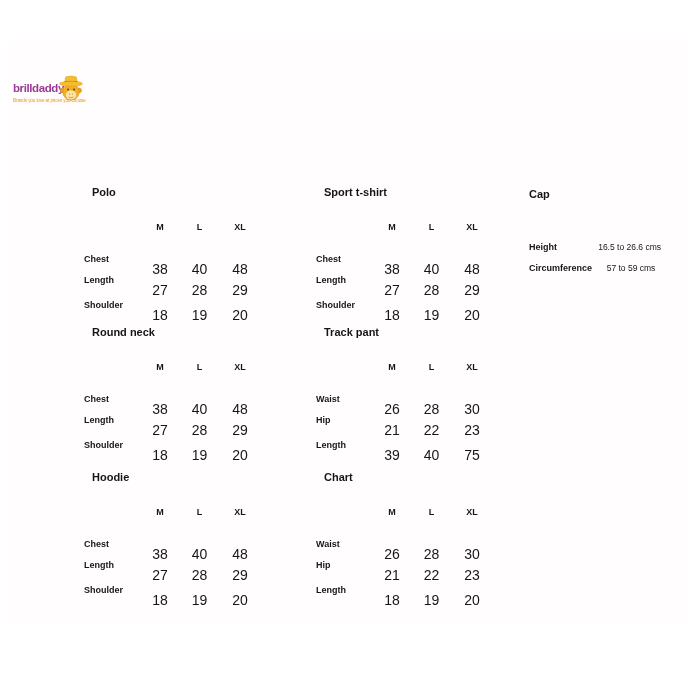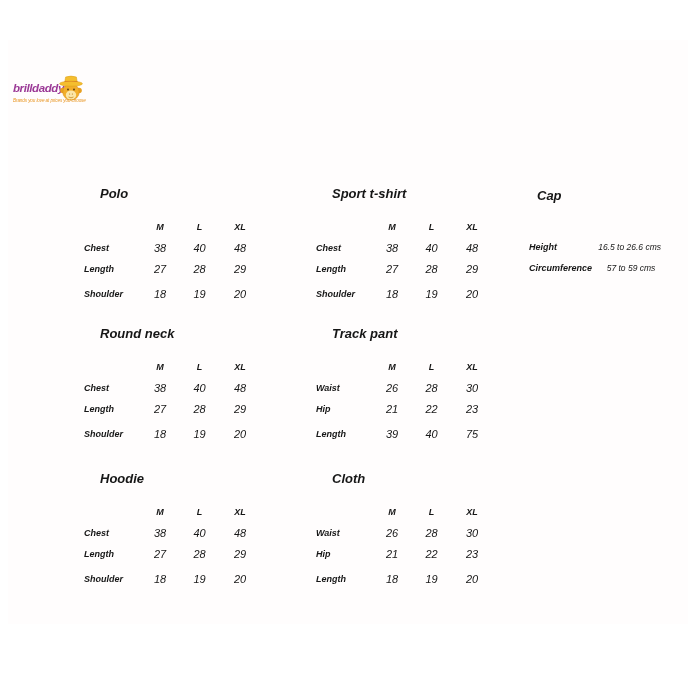--- a/index.html
+++ b/index.html
@@ -1,44 +1,44 @@
 <!DOCTYPE html>
 <html><head>
 <meta charset="utf-8">
 <style>
   html,body{margin:0;padding:0;background:#ffffff;}
   .stage{
     position:relative;width:694px;height:694px;background:#ffffff;overflow:hidden;
-    font-family:"Liberation Sans","DejaVu Sans",sans-serif;color:#161616;font-style:italic;
+    font-family:"Liberation Sans","DejaVu Sans",sans-serif;color:#161616;
   }
   .card{position:absolute;left:8px;top:40px;width:680px;height:584px;background:#fffdfd;}
 
   
   .logo{position:absolute;left:13px;top:74px;width:110px;height:34px;}
   .brand{position:absolute;left:0;top:8px;font-size:11.5px;font-weight:bold;letter-spacing:-0.4px;color:#9b3996;}
   .tagline{position:absolute;left:0;top:23.5px;font-size:4.6px;letter-spacing:-0.1px;color:#e8941f;white-space:nowrap;}
   .mascot{position:absolute;left:46px;top:0;}
 
   
   .main-title{
     position:absolute;left:374px;top:111px;transform:translateX(-50%);
     font-size:13.5px;font-weight:bold;white-space:nowrap;letter-spacing:0.1px;
   }
 
   
   .tbl{position:absolute;width:180px;}
-  .t-title{position:absolute;left:16px;top:0;height:13px;font-size:13px;font-weight:bold;white-space:nowrap;}
+  .t-title{position:absolute;left:8px;top:0;height:13px;font-size:11px;font-weight:bold;white-space:nowrap;}
   .grid4{position:absolute;left:0;display:grid;grid-template-columns:56px 40px 39px 42px;height:13px;align-items:center;}
   .hrow{top:34px;}
   .r0{top:55px;}
   .r1{top:76px;}
   .r2{top:101px;}
   .hcell{font-size:9px;font-weight:bold;text-align:center;}
   .lab{font-size:9px;font-weight:bold;text-align:left;white-space:nowrap;}
-  .val{font-size:11px;text-align:center;}
+  .val{font-size:14px;text-align:center;margin-top:20px;}
 
   
   .cap{position:absolute;left:521px;top:188px;width:132px;}
   .cap-row{position:absolute;left:8px;display:flex;align-items:flex-start;height:13px;width:132px;}
   .cap-r0{top:54px;}
   .cap-r1{top:75px;}
   .cap-lab{width:72px;font-size:9px;font-weight:bold;white-space:nowrap;}
   .cap-val{flex:1;font-size:8.5px;text-align:center;white-space:nowrap;}
 </style>
 </head>
@@ -213,21 +213,21 @@
     </div>
     <div class="grid4 r2">
       <span class="lab">Shoulder</span>
       <span class="val">18</span>
       <span class="val">19</span>
       <span class="val">20</span>
     </div>
   </div>
 
   <div class="tbl" style="left:316px;top:471px;">
-    <div class="t-title">Cloth</div>
+    <div class="t-title">Chart</div>
     <div class="grid4 hrow">
       <span class="hcell"></span>
       <span class="hcell">M</span>
       <span class="hcell">L</span>
       <span class="hcell">XL</span>
     </div>
     <div class="grid4 r0">
       <span class="lab">Waist</span>
       <span class="val">26</span>
       <span class="val">28</span>

